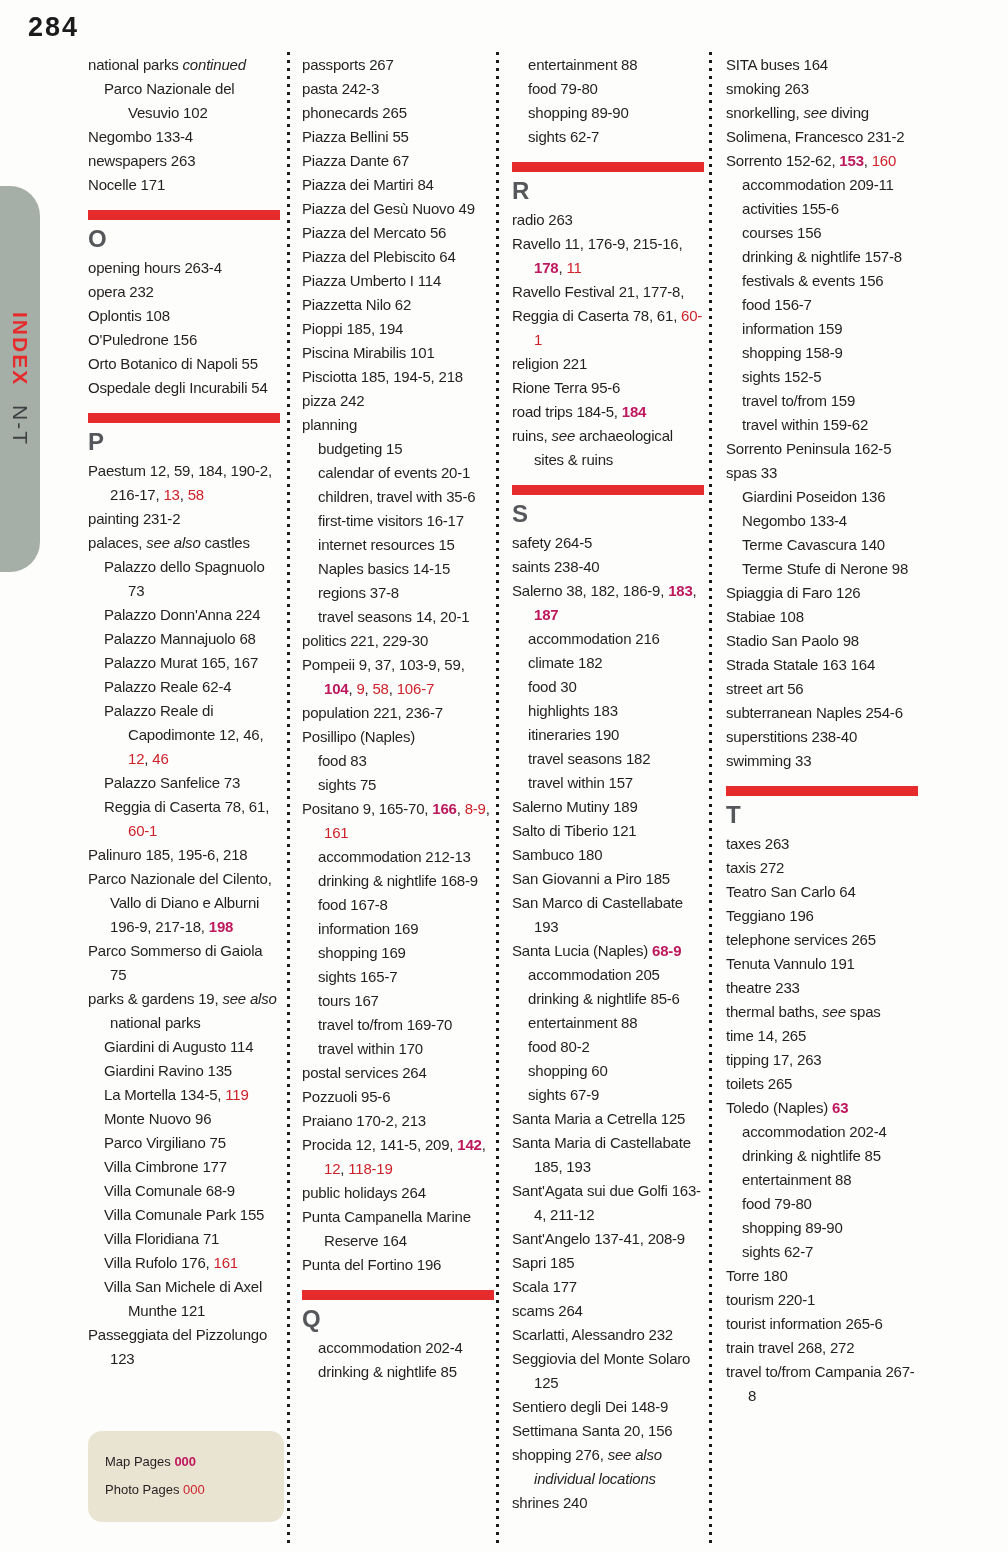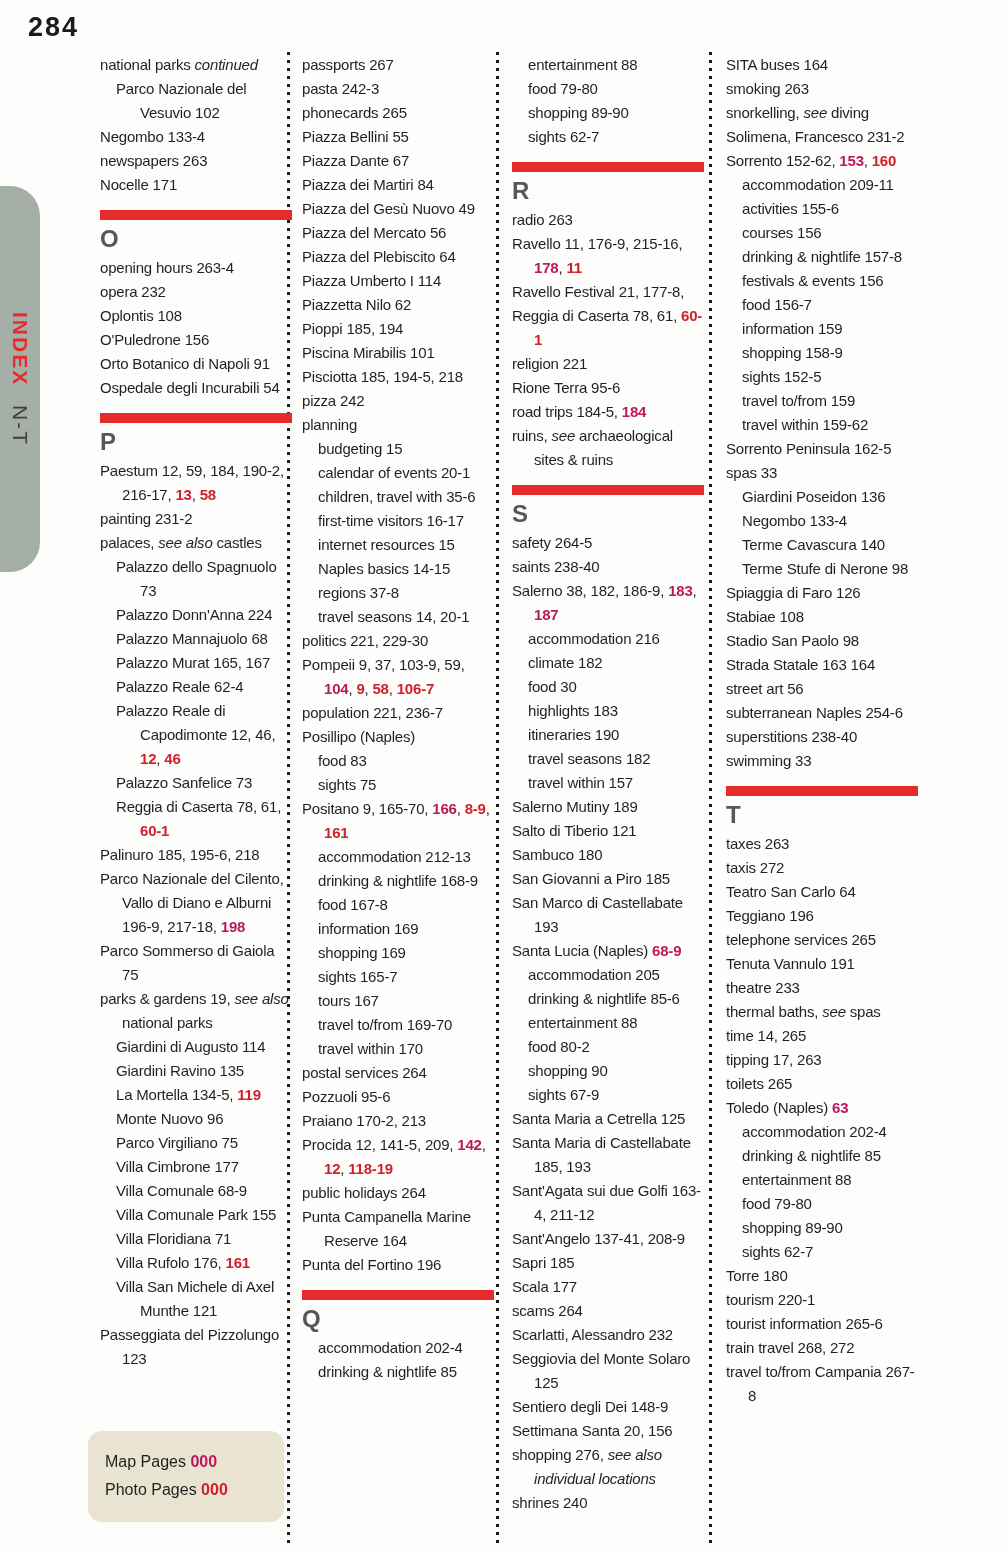--- a/index.html
+++ b/index.html
@@ -34,40 +34,40 @@
     font-size:21px;letter-spacing:2px;white-space:nowrap;
   }
   .tab-index{font-weight:bold;color:var(--bar-red);}
   .tab-range{color:#3e4043;margin-top:10px;}
   .sep{
     position:absolute;top:52px;height:1492px;width:3px;
     background-image:repeating-linear-gradient(to bottom,#1b1b1b 0 3px,transparent 3px 8px);
   }
   .sep1{left:287px;} .sep2{left:496px;} .sep3{left:709px;}
   .col{position:absolute;top:53px;width:192px;font-size:15px;line-height:24px;letter-spacing:-0.2px;}
-  .col1{left:100px;} .col2{left:302px;} .col3{left:512px;} .col4{left:726px;}
+  .col1{left:88px;} .col2{left:302px;} .col3{left:512px;} .col4{left:726px;}
   .entry{padding-left:22px;text-indent:-22px;}
   .entry.sub{padding-left:40px;text-indent:-24px;}
   .run{color:var(--text);}
   .italic{font-style:italic;}
   .boldnum{font-weight:bold;color:#be185d;}
-  .rednum{font-weight:bold;color:var(--num-red);}
+  .rednum{font-weight:normal;color:var(--num-red);}
   .section-bar{
     height:10px;background:var(--bar-red);
     margin:13px 0 5px 0;width:100%;
   }
   .section-letter{
     font-size:24px;font-weight:bold;color:var(--heading);
     line-height:28px;margin-bottom:3px;
   }
   .map-box{
     position:absolute;left:88px;top:1431px;width:196px;height:91px;
     background:var(--box-bg);border-radius:14px;
     box-sizing:border-box;padding:17px 0 0 17px;
-    font-size:16px;line-height:28px;
+    font-size:13px;line-height:28px;
   }
   .map-line span{vertical-align:baseline;}
 </style>
 </head>
 <body>
 
 <div class="page">
 
   <div class="page-number">284</div>
 
@@ -87,21 +87,21 @@
       <div class="entry sub"><span class="run">Parco Nazionale del Vesuvio 102</span></div>
       <div class="entry"><span class="run">Negombo 133-4</span></div>
       <div class="entry"><span class="run">newspapers 263</span></div>
       <div class="entry"><span class="run">Nocelle 171</span></div>
       <div class="section-bar"></div>
       <div class="section-letter">O</div>
       <div class="entry"><span class="run">opening hours 263-4</span></div>
       <div class="entry"><span class="run">opera 232</span></div>
       <div class="entry"><span class="run">Oplontis 108</span></div>
       <div class="entry"><span class="run">O'Puledrone 156</span></div>
-      <div class="entry"><span class="run">Orto Botanico di Napoli 91</span></div>
+      <div class="entry"><span class="run">Orto Botanico di Napoli 55</span></div>
       <div class="entry"><span class="run">Ospedale degli Incurabili 54</span></div>
       <div class="section-bar"></div>
       <div class="section-letter">P</div>
       <div class="entry"><span class="run">Paestum 12, 59, 184, 190-2, 216-17, </span><span class="run rednum">13</span><span class="run">, </span><span class="run rednum">58</span></div>
       <div class="entry"><span class="run">painting 231-2</span></div>
       <div class="entry"><span class="run">palaces, </span><span class="run italic">see also</span><span class="run"> castles</span></div>
       <div class="entry sub"><span class="run">Palazzo dello Spagnuolo 73</span></div>
       <div class="entry sub"><span class="run">Palazzo Donn'Anna 224</span></div>
       <div class="entry sub"><span class="run">Palazzo Mannajuolo 68</span></div>
       <div class="entry sub"><span class="run">Palazzo Murat 165, 167</span></div>
@@ -209,21 +209,21 @@
       <div class="entry"><span class="run">Salerno Mutiny 189</span></div>
       <div class="entry"><span class="run">Salto di Tiberio 121</span></div>
       <div class="entry"><span class="run">Sambuco 180</span></div>
       <div class="entry"><span class="run">San Giovanni a Piro 185</span></div>
       <div class="entry"><span class="run">San Marco di Castellabate 193</span></div>
       <div class="entry"><span class="run">Santa Lucia (Naples) </span><span class="run boldnum">68-9</span></div>
       <div class="entry sub"><span class="run">accommodation 205</span></div>
       <div class="entry sub"><span class="run">drinking &amp; nightlife 85-6</span></div>
       <div class="entry sub"><span class="run">entertainment 88</span></div>
       <div class="entry sub"><span class="run">food 80-2</span></div>
-      <div class="entry sub"><span class="run">shopping 90</span></div>
+      <div class="entry sub"><span class="run">shopping 60</span></div>
       <div class="entry sub"><span class="run">sights 67-9</span></div>
       <div class="entry"><span class="run">Santa Maria a Cetrella 125</span></div>
       <div class="entry"><span class="run">Santa Maria di Castellabate 185, 193</span></div>
       <div class="entry"><span class="run">Sant'Agata sui due Golfi 163-4, 211-12</span></div>
       <div class="entry"><span class="run">Sant'Angelo 137-41, 208-9</span></div>
       <div class="entry"><span class="run">Sapri 185</span></div>
       <div class="entry"><span class="run">Scala 177</span></div>
       <div class="entry"><span class="run">scams 264</span></div>
       <div class="entry"><span class="run">Scarlatti, Alessandro 232</span></div>
       <div class="entry"><span class="run">Seggiovia del Monte Solaro 125</span></div>

